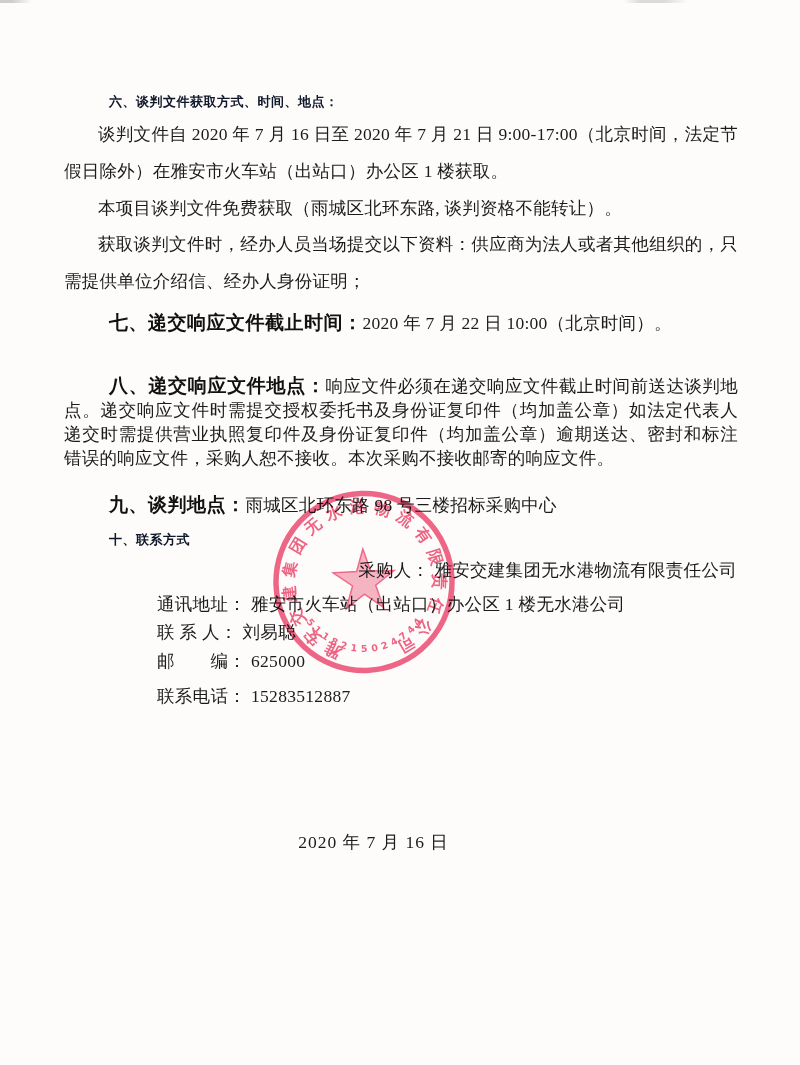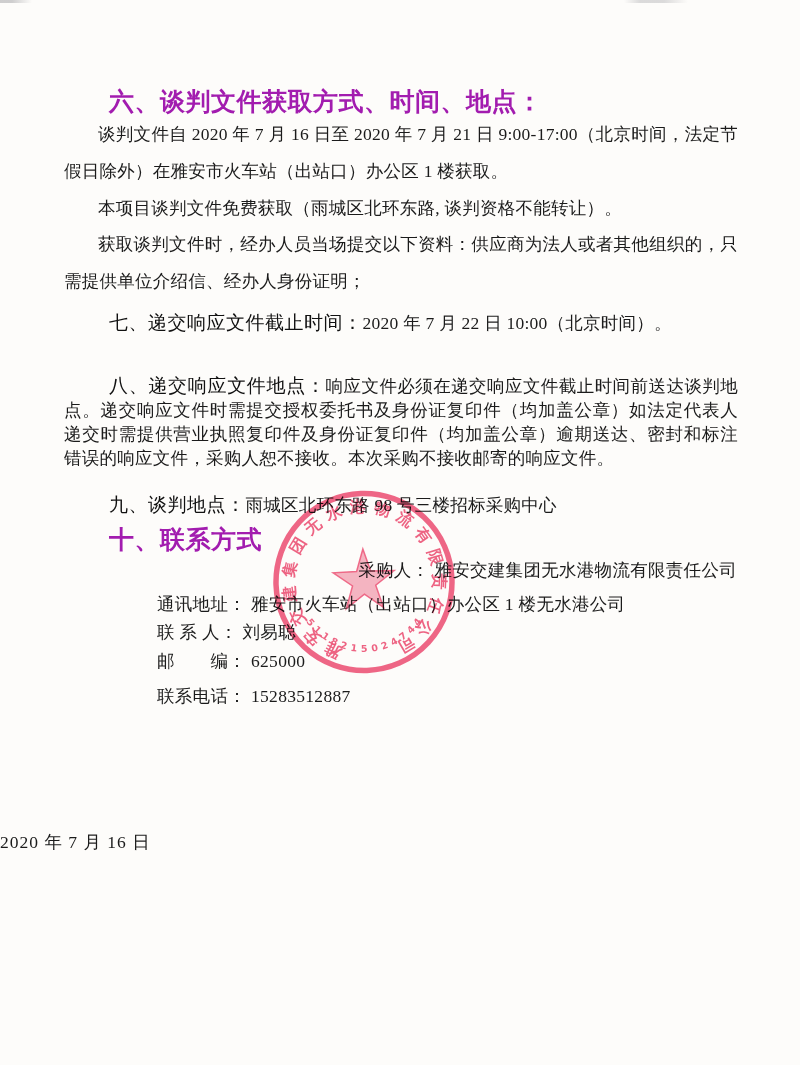--- a/index.html
+++ b/index.html
@@ -19,31 +19,31 @@
       rgba(120,120,125,.35) 0 1.5%, rgba(0,0,0,0) 4%,
       rgba(0,0,0,0) 78%, rgba(140,140,145,.30) 80% 83%, rgba(0,0,0,0) 86%);
   }
   .block{position:absolute;left:64px;width:674px;margin:0;}
   .body-text{
     font-size:17.5px;line-height:36.5px;letter-spacing:.25px;
     text-align:justify;text-align-last:left;
   }
   .indent-head{text-indent:45px;}
   .indent-para{text-indent:34px;}
-  .heading{font-weight:bold;font-size:25px;line-height:26px;letter-spacing:.5px;color:#a21caf;}
-  .heading-inline{font-weight:normal;font-size:19px;letter-spacing:.5px;color:#111;}
+  .heading{font-weight:bold;font-size:13px;line-height:26px;letter-spacing:.5px;color:#0f172a;}
+  .heading-inline{font-weight:bold;font-size:19px;letter-spacing:.5px;color:#111;}
   .contact-line{
     position:absolute;left:157px;width:580px;margin:0;
     font-size:17.5px;line-height:24px;letter-spacing:.3px;
   }
   .contact-label{display:inline;}
   .contact-value{display:inline;margin-left:5px;}
   .date-line{
     position:absolute;left:0;right:53px;top:830px;margin:0;
-    text-align:left;font-size:17.5px;letter-spacing:1px;
+    text-align:center;font-size:17.5px;letter-spacing:1px;
   }
   
   .stamp{
     position:absolute;left:271px;top:489px;width:186px;height:186px;
     mix-blend-mode:multiply;opacity:.88;
     pointer-events:none;
   }
   .stamp text{fill-opacity:.92;}
   .seal-company-text{
     font-family:"Liberation Serif","DejaVu Serif",serif;

